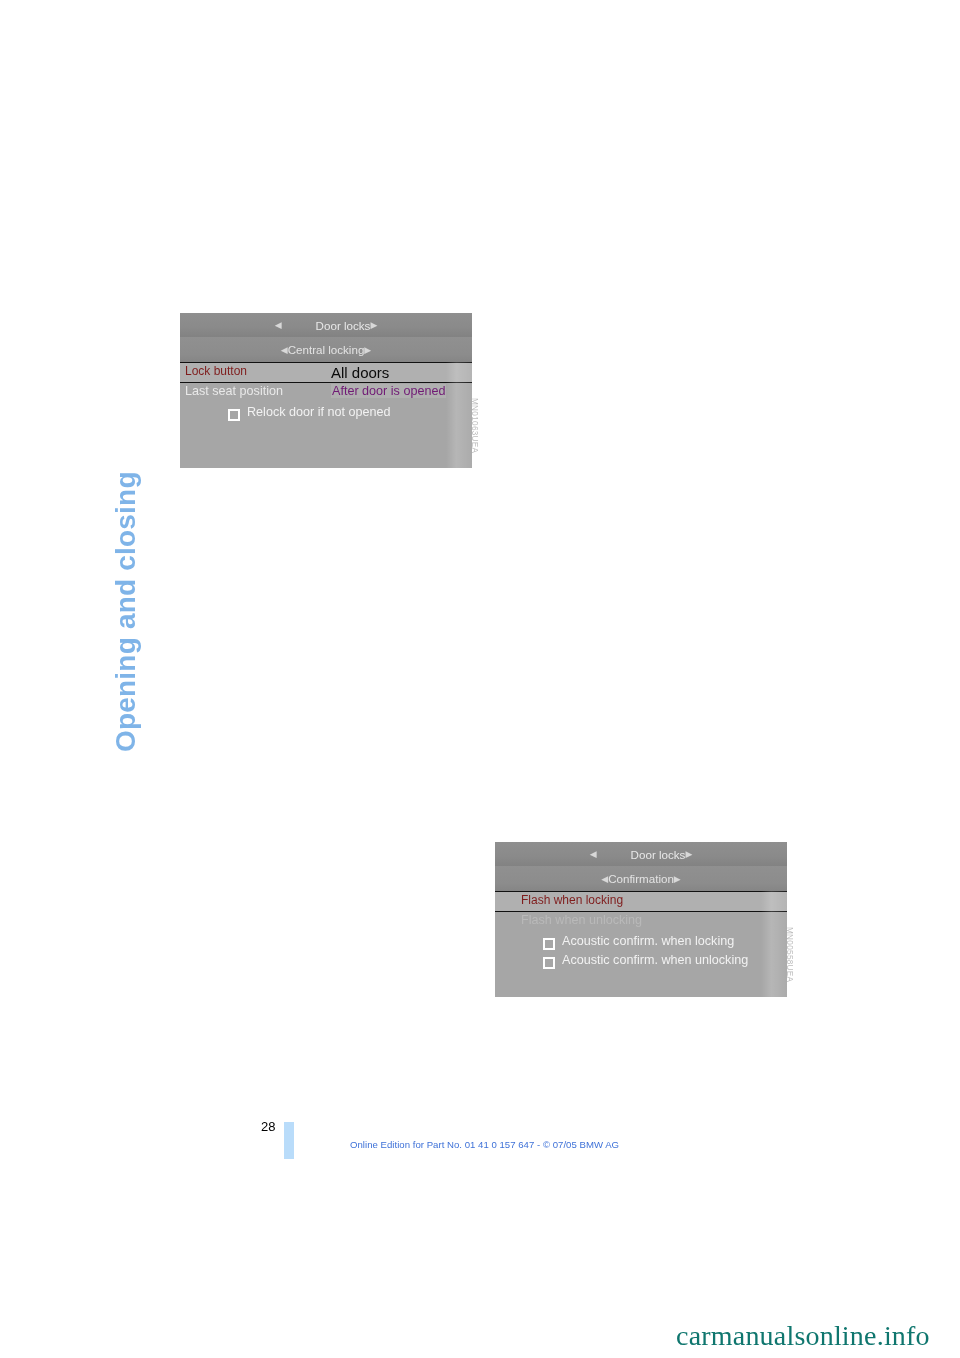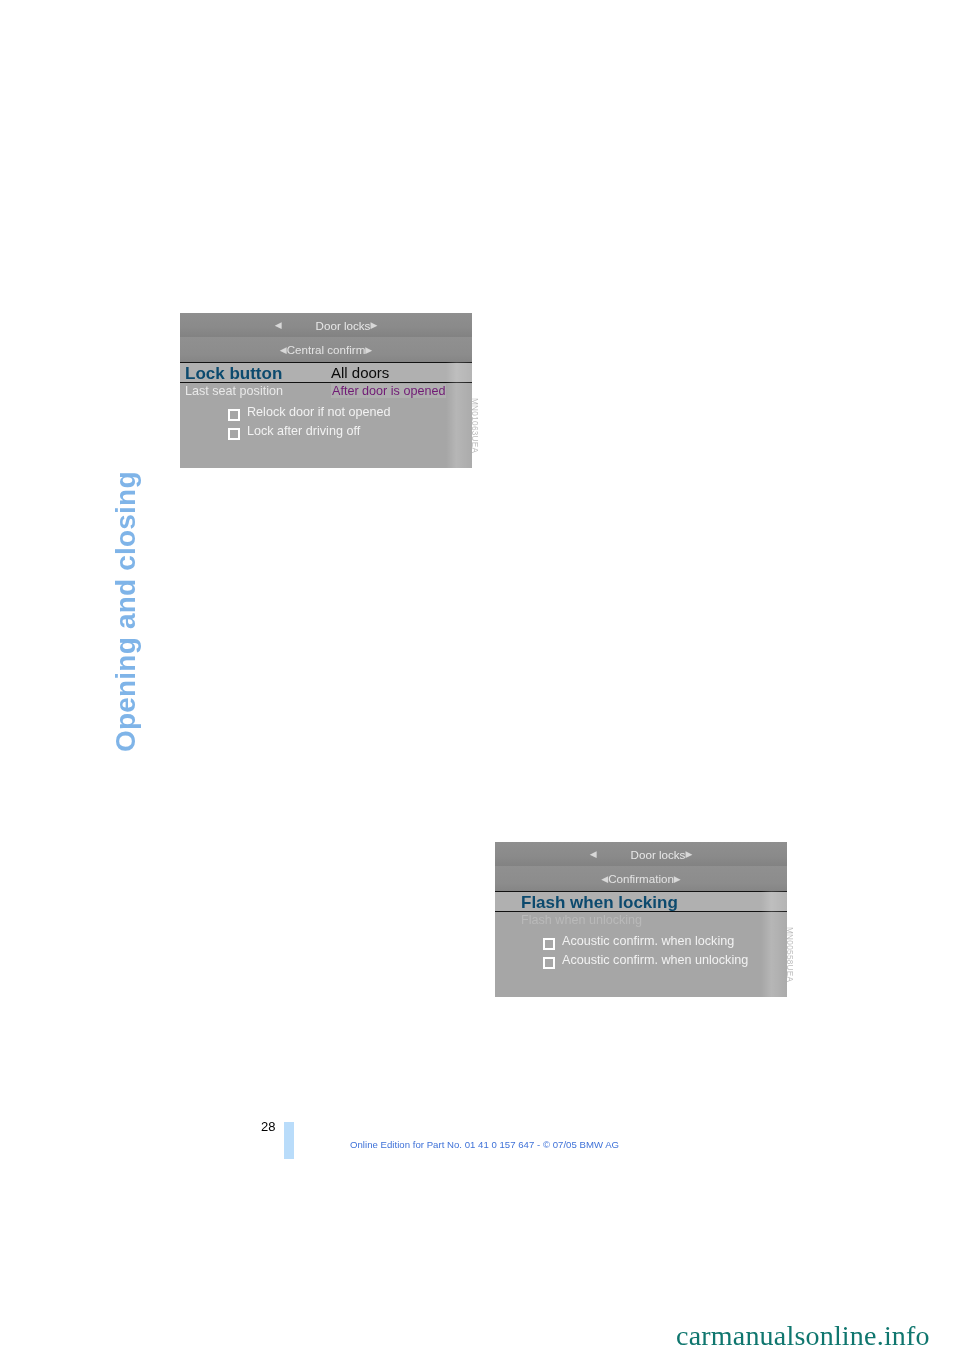--- a/index.html
+++ b/index.html
@@ -24,21 +24,21 @@
       background:linear-gradient(to bottom,#909090 0%,#8c8c8c 70%,#858585 100%);
       color:#e3e3e3;font-size:11.6px;display:flex;align-items:center;justify-content:center;}
   .scr-body{position:relative;height:106px;background:#a6a6a6;}
   .arrw{color:#d8d8d8;font-size:9px;display:inline-block;}
   .corner{position:absolute;right:5px;top:2px;}
   .ref{position:absolute;color:#bdbdbd;font-size:8.2px;letter-spacing:0.3px;
       writing-mode:vertical-rl;white-space:nowrap;font-family:"Liberation Sans",sans-serif;}
 
   .rowsel{position:absolute;left:0;top:0;width:100%;height:21px;box-sizing:border-box;
       border-top:1.6px solid #111;border-bottom:1.6px solid #111;background:#b0b0b0;}
-  .cellL{position:absolute;left:5px;top:1px;color:#0c4a6e;font-size:17px;font-weight:bold;}
+  .cellL{position:absolute;left:5px;top:1px;color:#7f1d1d;font-size:12px;}
   .cellR{position:absolute;left:151px;top:1px;color:#0a0a0a;font-size:15px;}
 
   .row2{position:absolute;left:0;top:22px;width:100%;height:20px;}
   .r2L{position:absolute;left:5px;top:0px;color:#e9e9e9;font-size:12.6px;}
   .r2R{position:absolute;left:151px;top:0px;color:#701a75;font-size:12.6px;background:#b0b0b0;
       padding:0 1px;}
 
   .rowchk{position:absolute;left:0;width:100%;height:19px;color:#f2f2f2;font-size:12.6px;margin-left:39px;}
   .cbx{position:absolute;left:9px;top:4px;width:8px;height:8px;border:2px solid #fff;}
   .rowchk .lab{position:absolute;left:28px;top:0;}
@@ -71,39 +71,35 @@
   <div class="screen" id="screen1" style="left:180px;top:313px">
     <div class="scr-hdr">
       <span class="arrw">◀</span>
       <span class="ico checkcar"></span>
       <span>Door locks</span>
       <span class="arrw">▶</span>
       <span class="corner"></span>
     </div>
     <div class="scr-sub">
       <span class="arrw">◀</span>
-      <span>Central confirm</span>
+      <span>Central locking</span>
       <span class="arrw">▶</span>
     </div>
     <div class="scr-body">
       <div class="rowsel">
         <span class="cellL">Lock button</span>
         <span class="cellR">All doors</span>
       </div>
       <div class="row2">
         <span class="r2L">Last seat position</span>
         <span class="r2R">After door is opened</span>
       </div>
       <div class="rowchk" style="top:43px">
         <span class="cbx"></span>
         <span class="lab">Relock door if not opened</span>
-      </div>
-      <div class="rowchk" style="top:62px">
-        <span class="cbx"></span>
-        <span class="lab">Lock after driving off</span>
       </div>
       <div class="shine"></div>
     </div>
   </div>
   <div class="ref" style="left:470px;top:398px">MN01063UEA</div>
 
   <div class="screen" id="screen2" style="left:495px;top:842px">
     <div class="scr-hdr">
       <span class="arrw">◀</span>
       <span class="ico checkcar"></span>

